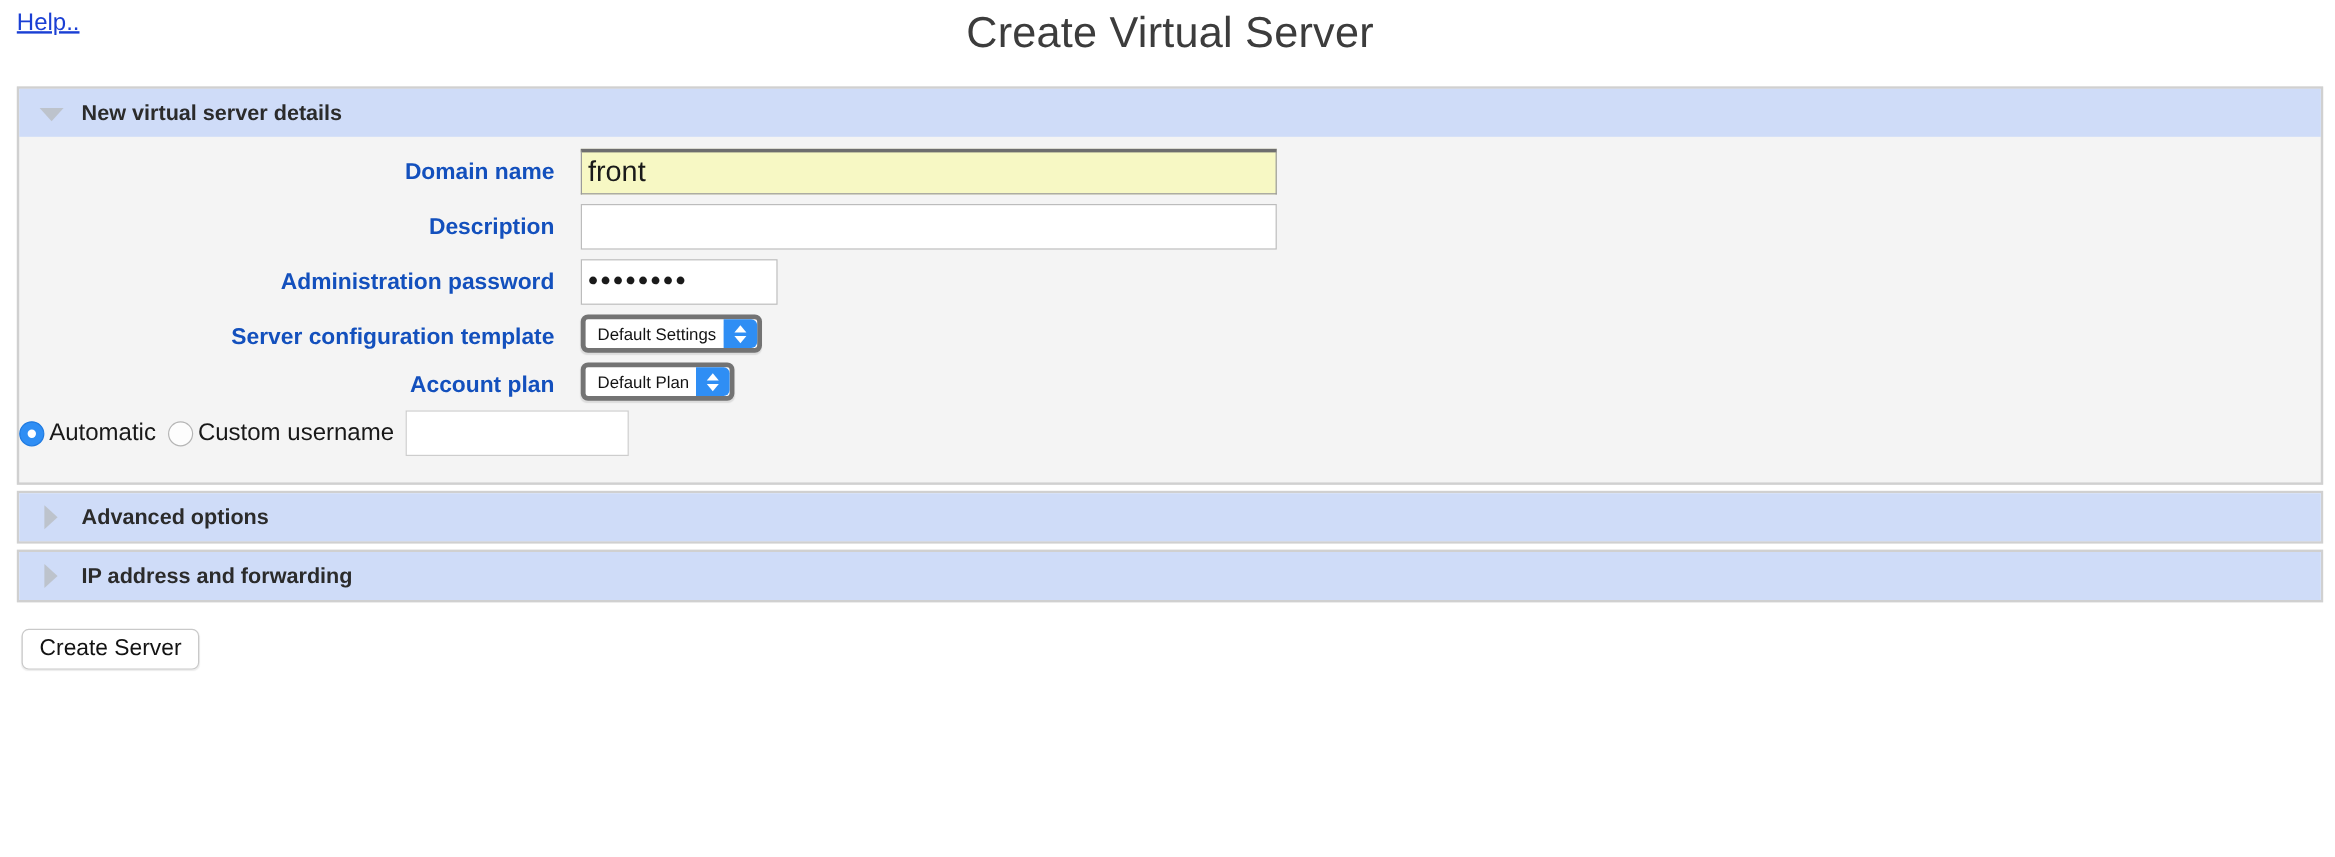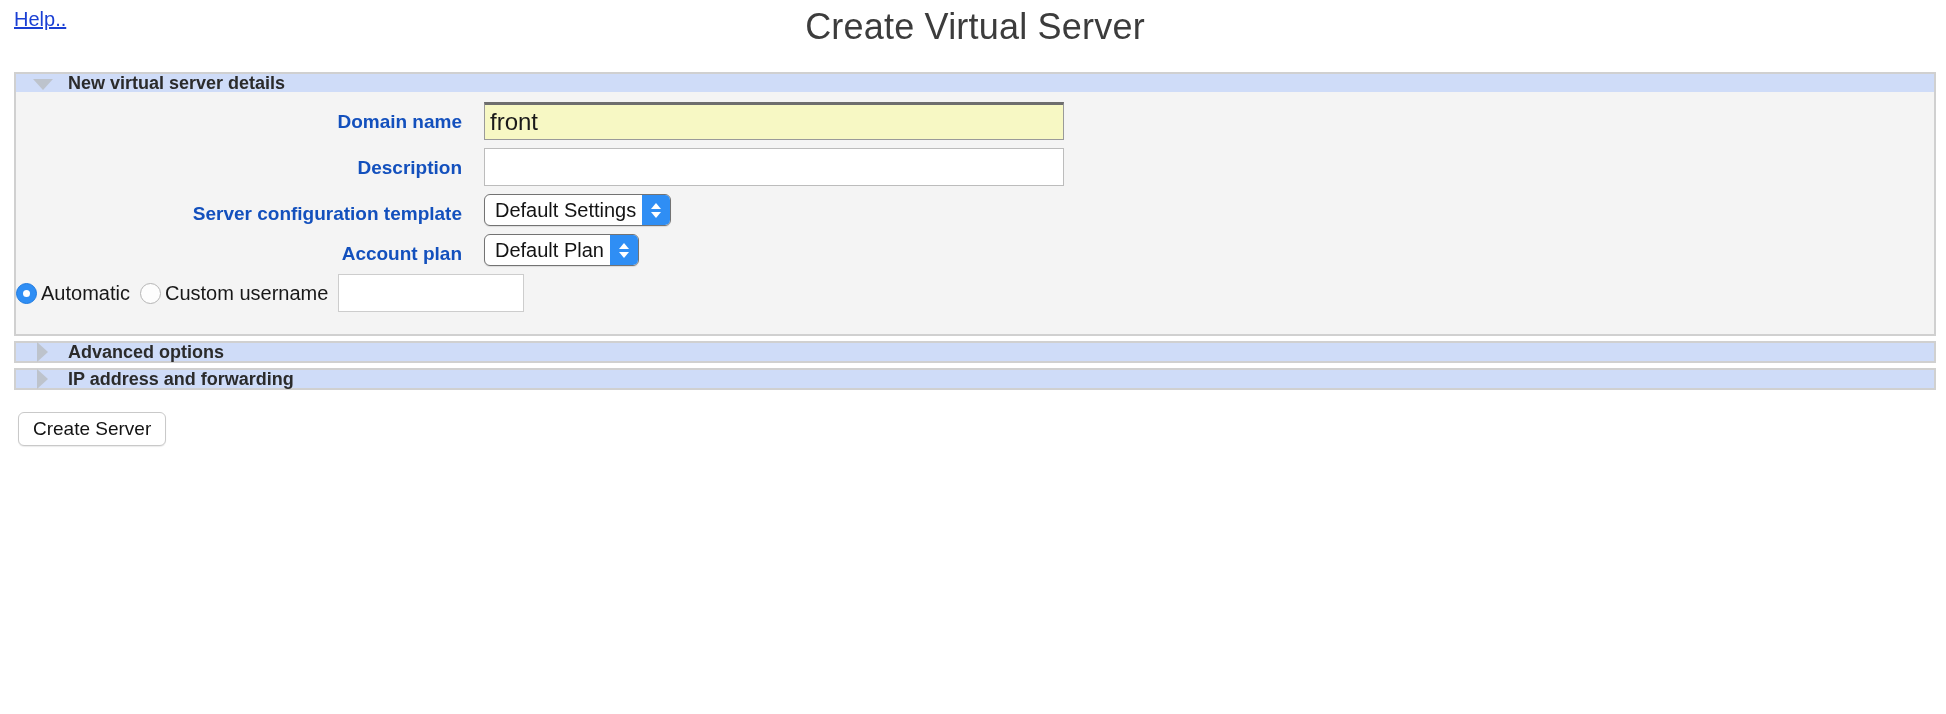--- a/index.html
+++ b/index.html
@@ -46,21 +46,21 @@
     margin: 14px 10px 0 14px;
   }
   .panel {
     border: 2px solid #d0d0d0;
     background: #f4f4f4;
     margin-bottom: 5px;
     box-sizing: border-box;
   }
   .panel-header {
     background: #cfdcf8;
-    height: 18px;
+    height: 40px;
     display: flex;
     align-items: center;
     padding-left: 16px;
     cursor: pointer;
     box-sizing: border-box;
     text-align: center;
   }
   .panel-header .tri {
     width: 22px;
     height: 22px;
@@ -143,25 +143,25 @@
   #password-input { width: 164px; height: 38px; border-top: 1px solid #bcbcbc; letter-spacing: 2px; }
   #custom-username-input { width: 186px; height: 38px; border: 1px solid #cdcdcd; border-top: 1px solid #cdcdcd; }
 
   
   .mac-select {
     position: relative;
     display: inline-flex;
     align-items: center;
     height: 32px;
     background: #ffffff;
-    border: 1px solid #737373;
+    border: 4px solid #737373;
     border-radius: 6px;
     box-shadow: 0 1px 1px rgba(0,0,0,0.10);
     padding: 0 34px 0 10px;
-    font-size: 20px;
+    font-size: 14px;
     color: #131313;
     cursor: pointer;
     box-sizing: border-box;
     white-space: nowrap;
   }
   .mac-select .arrows {
     position: absolute;
     right: 0px;
     top: 0px;
     bottom: 0px;
@@ -265,20 +265,26 @@
         </div>
       </div>
 
       <div class="row">
         <div class="row-label">Description</div>
         <div class="row-field">
           <input id="description-input" class="tinput" type="text" value="" style="">
         </div>
       </div>
 
+      <div class="row">
+        <div class="row-label">Administration password</div>
+        <div class="row-field">
+          <input id="password-input" class="tinput" type="text" value="••••••••" style="">
+        </div>
+      </div>
 
       <div class="row">
         <div class="row-label">Server configuration template</div>
         <div class="row-field">
           <div class="mac-select">
             <span>Default Settings</span>
             <span class="arrows">
               <span class="up"></span>
                 <span class="dn"></span>
             </span>

